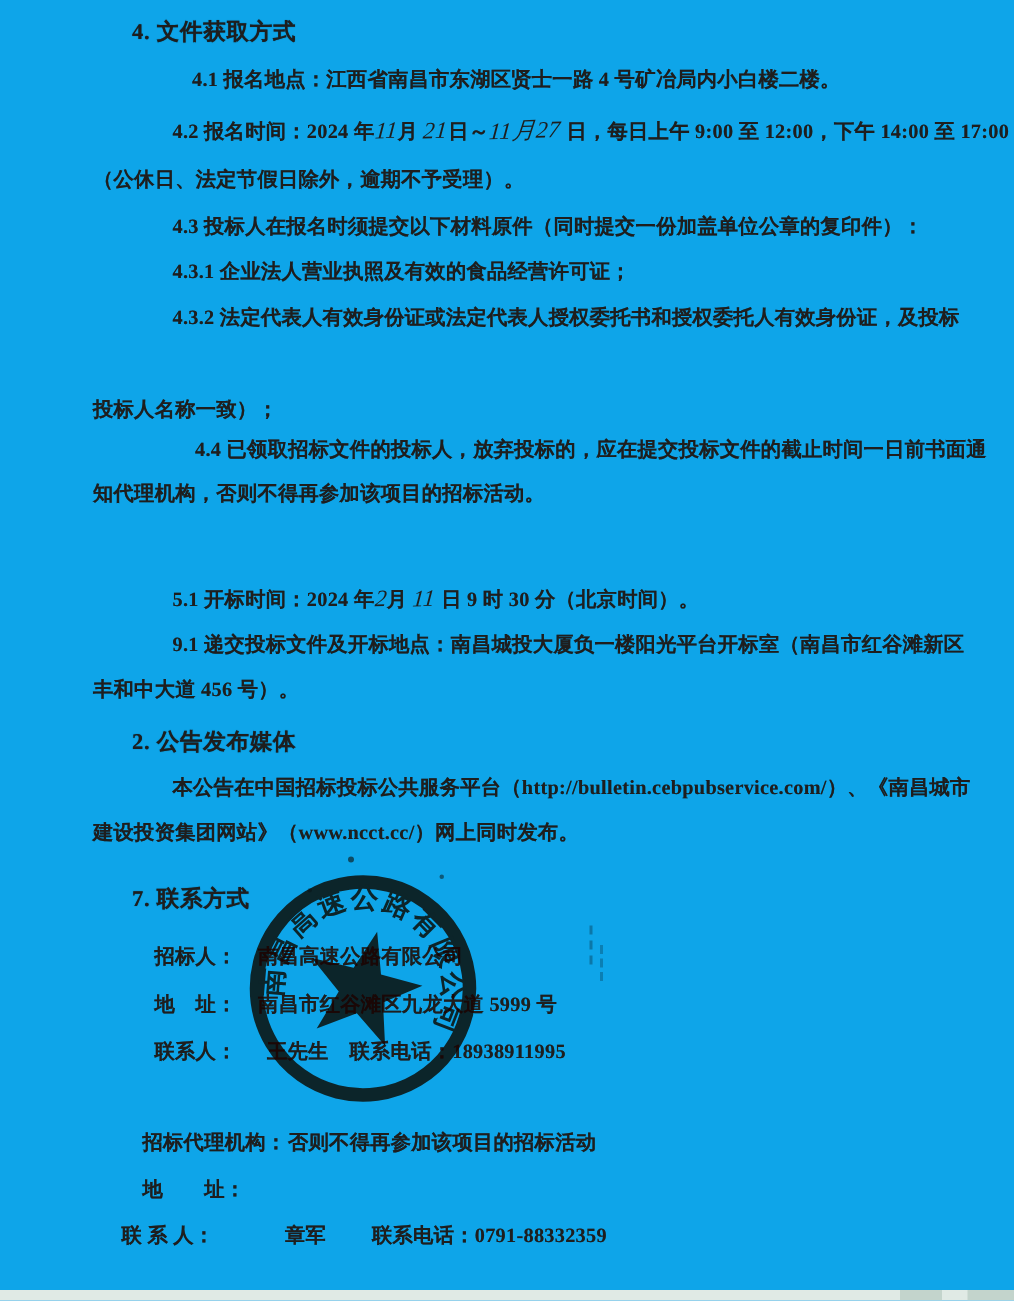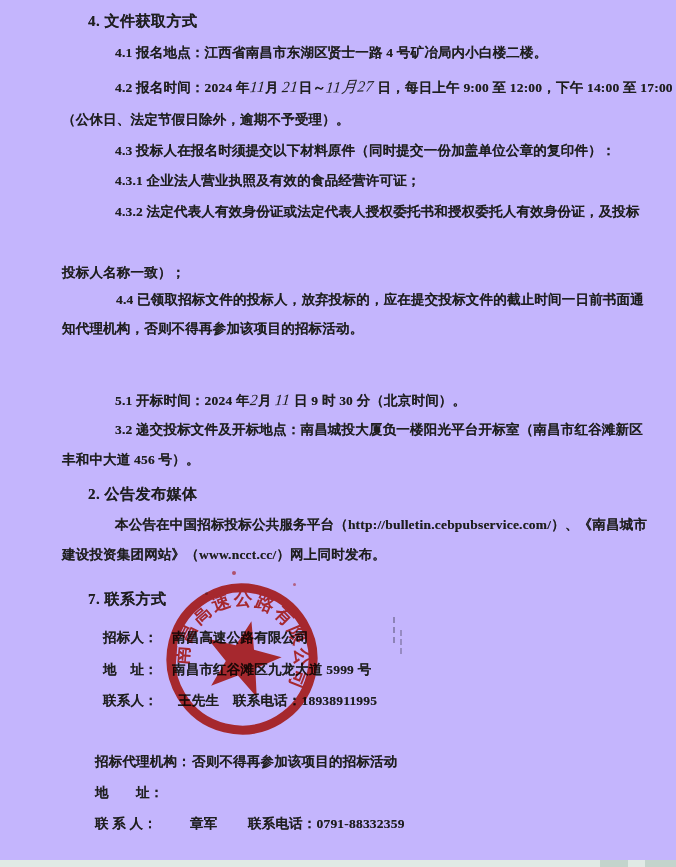--- a/index.html
+++ b/index.html
@@ -1,18 +1,18 @@
 <!DOCTYPE html>
 <html><head>
 <meta charset="utf-8">
 <style>
   html,body{margin:0;padding:0;}
   body{width:676px;height:867px;overflow:hidden;background:#e9e9e9;}
   .page{
-    position:relative;width:676px;height:867px;background:#c4b5fd;
+    position:relative;width:676px;height:867px;background:#0ea5e9;
     font-family:"Liberation Serif","DejaVu Serif",serif;
     color:#1e1e1e;overflow:hidden;
   }
   .ln{
     position:absolute;white-space:nowrap;font-size:13.5px;font-weight:600;
     letter-spacing:.2px;text-shadow:0 0 .4px rgba(30,30,30,.55);
   }
   .heading{font-size:15px;font-weight:700;letter-spacing:.5px;text-shadow:0 0 .6px rgba(0,0,0,.6);}
   .hw{
     display:inline-block;font-style:italic;font-size:15.5px;font-weight:500;
@@ -24,32 +24,32 @@
   .artifact-dash{position:absolute;width:0;mix-blend-mode:multiply;z-index:4;}
   .scan-bar{position:absolute;left:0;bottom:0;width:676px;height:7px;background:#e0eae5;}
   .scan-bar-seg{position:absolute;bottom:0;height:7px;background:#c3d4cc;}
 </style>
 </head>
 <body>
 
 <div class="page">
 
   <div class="ln heading" style="left:88px;top:12px">4. 文件获取方式</div>
-  <div class="ln" style="left:115px;top:44px">4.1 报名地点：江西省南昌市东湖区贤士一路 4 号矿冶局内小白楼二楼。</div>
+  <div class="ln" style="left:128px;top:44px">4.1 报名地点：江西省南昌市东湖区贤士一路 4 号矿冶局内小白楼二楼。</div>
   <div class="ln" style="left:115px;top:77px"><span>4.2 报名时间：2024 年</span><span class="hw">11</span><span>月 </span><span class="hw">21</span><span>日～</span><span class="hw">11月27</span><span> 日，每日上午 9:00 至 12:00，下午 14:00 至 17:00</span></div>
   <div class="ln" style="left:62px;top:111px">（公休日、法定节假日除外，逾期不予受理）。</div>
   <div class="ln" style="left:115px;top:142px">4.3 投标人在报名时须提交以下材料原件（同时提交一份加盖单位公章的复印件）：</div>
   <div class="ln" style="left:115px;top:172px">4.3.1 企业法人营业执照及有效的食品经营许可证；</div>
   <div class="ln" style="left:115px;top:203px">4.3.2 法定代表人有效身份证或法定代表人授权委托书和授权委托人有效身份证，及投标</div>
   <div class="ln" style="left:62px;top:264px">投标人名称一致）；</div>
-  <div class="ln" style="left:116px;top:291px">4.4 已领取招标文件的投标人，放弃投标的，应在提交投标文件的截止时间一日前书面通</div>
+  <div class="ln" style="left:130px;top:291px">4.4 已领取招标文件的投标人，放弃投标的，应在提交投标文件的截止时间一日前书面通</div>
   <div class="ln" style="left:62px;top:320px">知代理机构，否则不得再参加该项目的招标活动。</div>
 
   <div class="ln" style="left:115px;top:391px"><span>5.1 开标时间：2024 年</span><span class="hw">2</span><span>月 </span><span class="hw">11</span><span> 日 9 时 30 分（北京时间）。</span></div>
-  <div class="ln" style="left:115px;top:421px">3.2 递交投标文件及开标地点：南昌城投大厦负一楼阳光平台开标室（南昌市红谷滩新区</div>
+  <div class="ln" style="left:115px;top:421px">9.1 递交投标文件及开标地点：南昌城投大厦负一楼阳光平台开标室（南昌市红谷滩新区</div>
   <div class="ln" style="left:62px;top:451px">丰和中大道 456 号）。</div>
 
   <div class="ln heading" style="left:88px;top:485px">2. 公告发布媒体</div>
   <div class="ln" style="left:115px;top:516px">本公告在中国招标投标公共服务平台（http://bulletin.cebpubservice.com/）、《南昌城市</div>
   <div class="ln" style="left:62px;top:546px">建设投资集团网站》（www.ncct.cc/）网上同时发布。</div>
 
   <div class="ln heading" style="left:88px;top:590px">7. 联系方式</div>
 
   <div class="ln" style="left:103px;top:629px">招标人：</div>
   <div class="ln" style="left:172px;top:629px">南昌高速公路有限公司</div>
@@ -59,21 +59,21 @@
 
   <div class="ln" style="left:103px;top:692px">联系人：</div>
   <div class="ln" style="left:178px;top:692px">王先生</div>
   <div class="ln" style="left:233px;top:692px"><span>联系电话：</span><span>18938911995</span></div>
 
   <div class="ln" style="left:95px;top:753px">招标代理机构：</div>
   <div class="ln" style="left:192px;top:753px">否则不得再参加该项目的招标活动</div>
 
   <div class="ln" style="left:95px;top:784px">地　　址：</div>
 
-  <div class="ln" style="left:95px;top:815px">联 系 人：</div>
+  <div class="ln" style="left:81px;top:815px">联 系 人：</div>
   <div class="ln" style="left:190px;top:815px">章军</div>
   <div class="ln" style="left:248px;top:815px"><span>联系电话：</span><span>0791-88332359</span></div>
 
   <svg class="seal" viewBox="0 0 200 200" aria-hidden="true">
     <g transform="rotate(14 100 100)" fill="none">
       <circle cx="100" cy="100" r="71" stroke="#d5281e" stroke-width="9"></circle>
       <path id="sealArc" d="M 49.3 118.5 A 54 54 0 1 1 150.7 118.5" fill="none"></path>
       <text fill="#d5281e" font-size="18.5" font-weight="bold" letter-spacing="2" font-family="'Liberation Serif','DejaVu Serif',serif">
         <textPath href="#sealArc" startOffset="0">南昌高速公路有限公司</textPath>
       </text>

